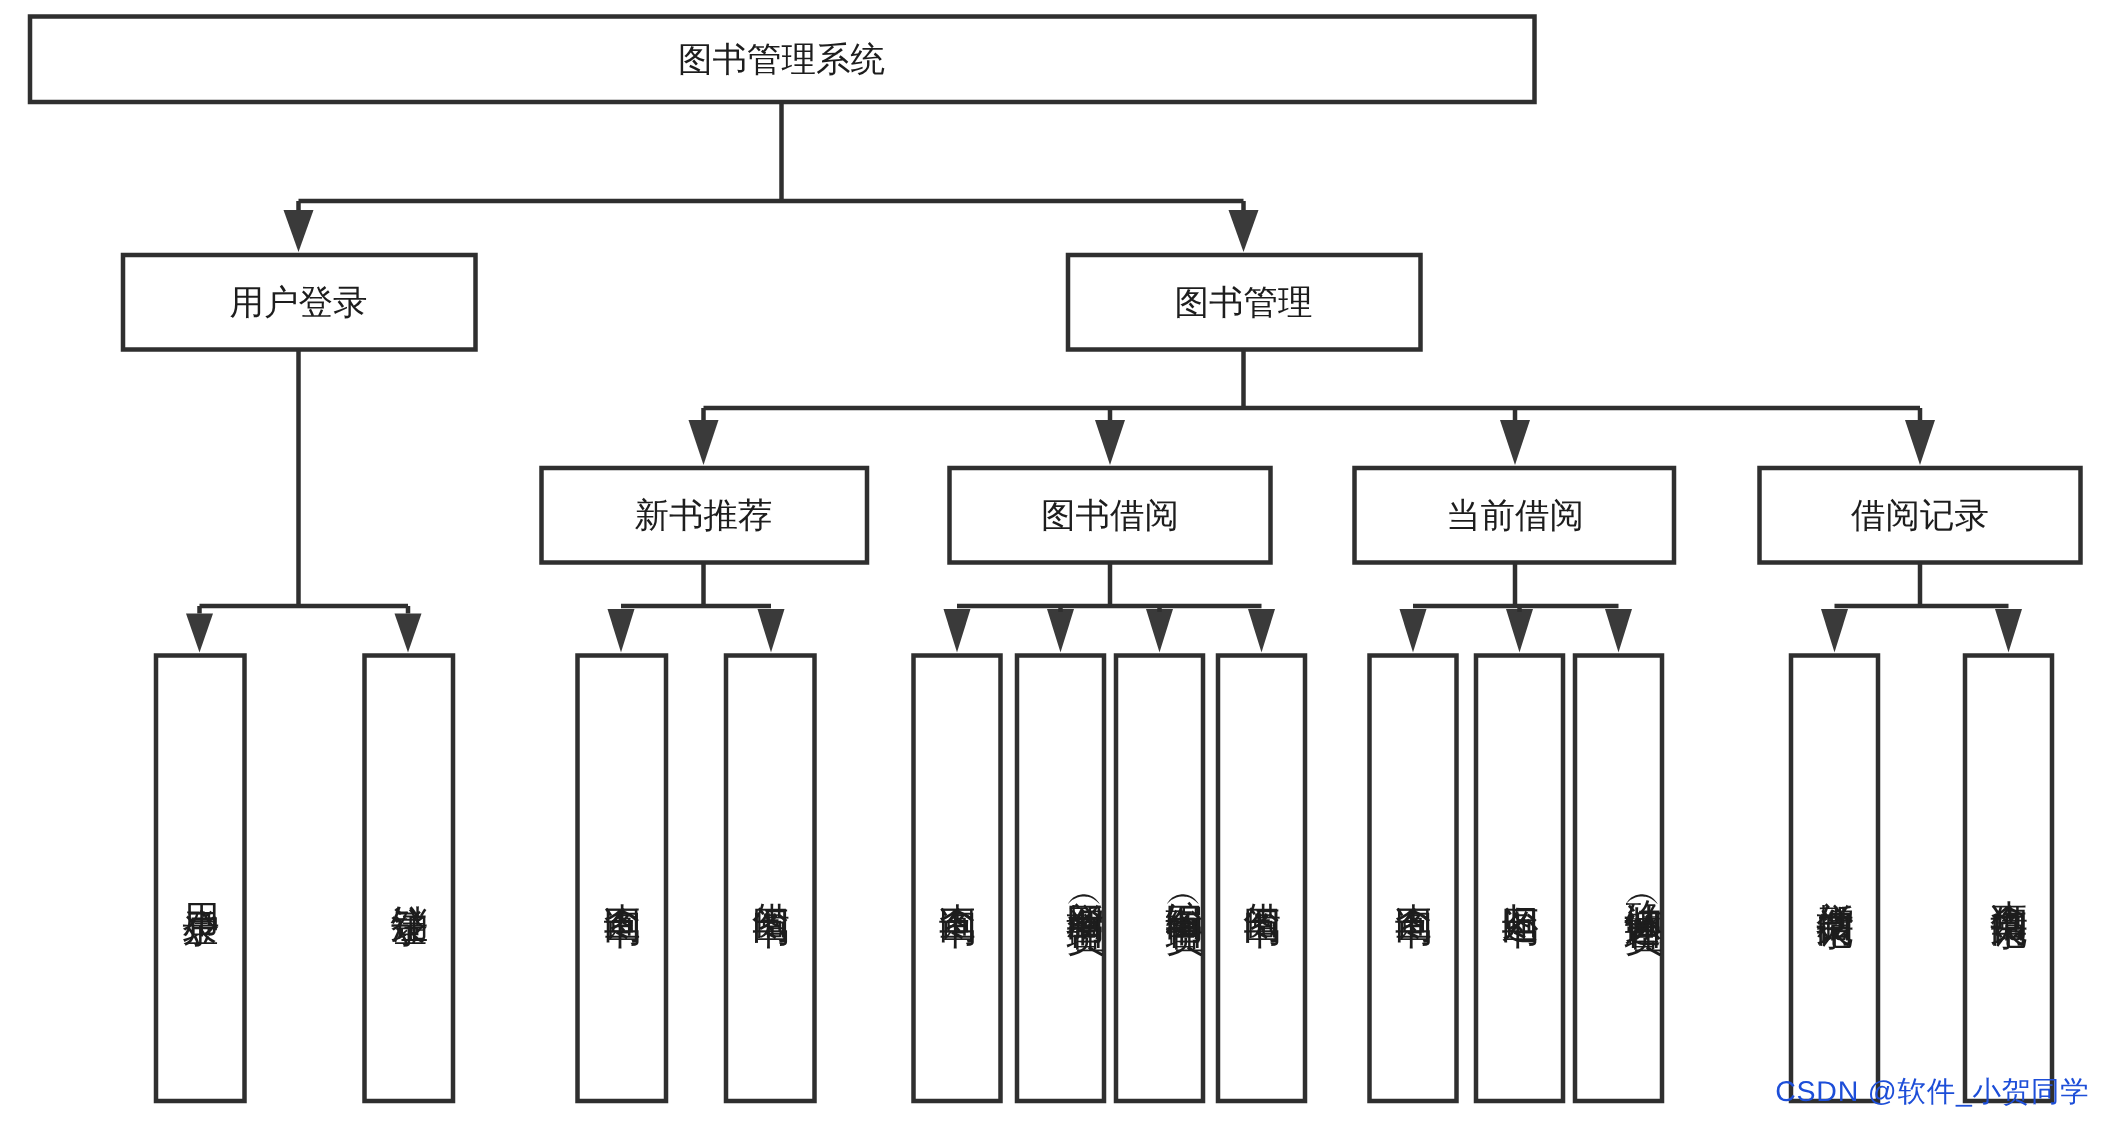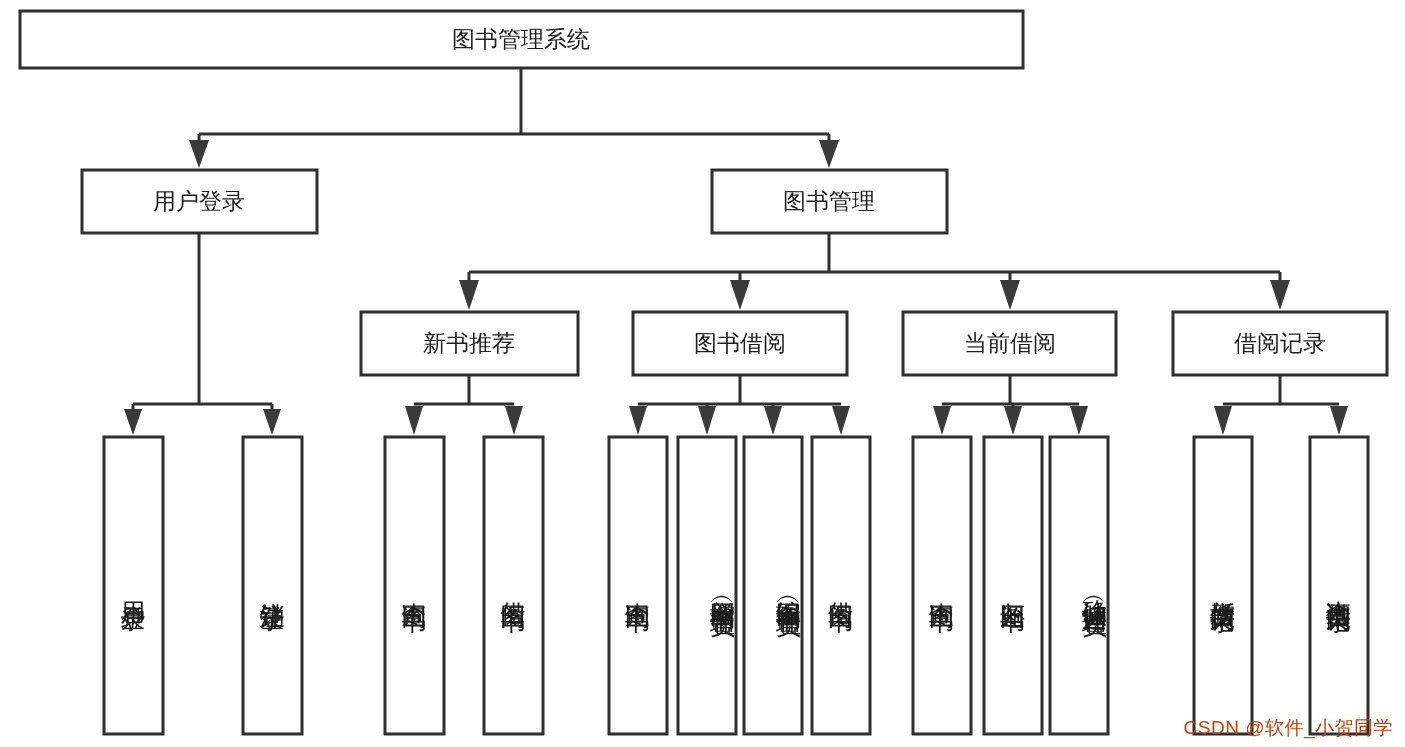--- a/index.html
+++ b/index.html
@@ -65,21 +65,21 @@
   }
   .leaf-label-wrap.centered {
     align-items: center;
   }
   .watermark {
     position: absolute;
     right: 12px;
     bottom: 6px;
     font-family: "Liberation Sans", "DejaVu Sans", sans-serif;
     font-size: 19px;
-    color: #c2410c;
+    color: #1d4ed8;
     letter-spacing: 0.5px;
     user-select: none;
   }
 </style>
 </head>
 <body>
 
 <div id="diagram-root">
 
   <svg id="flow" viewBox="0 0 1405 747">

